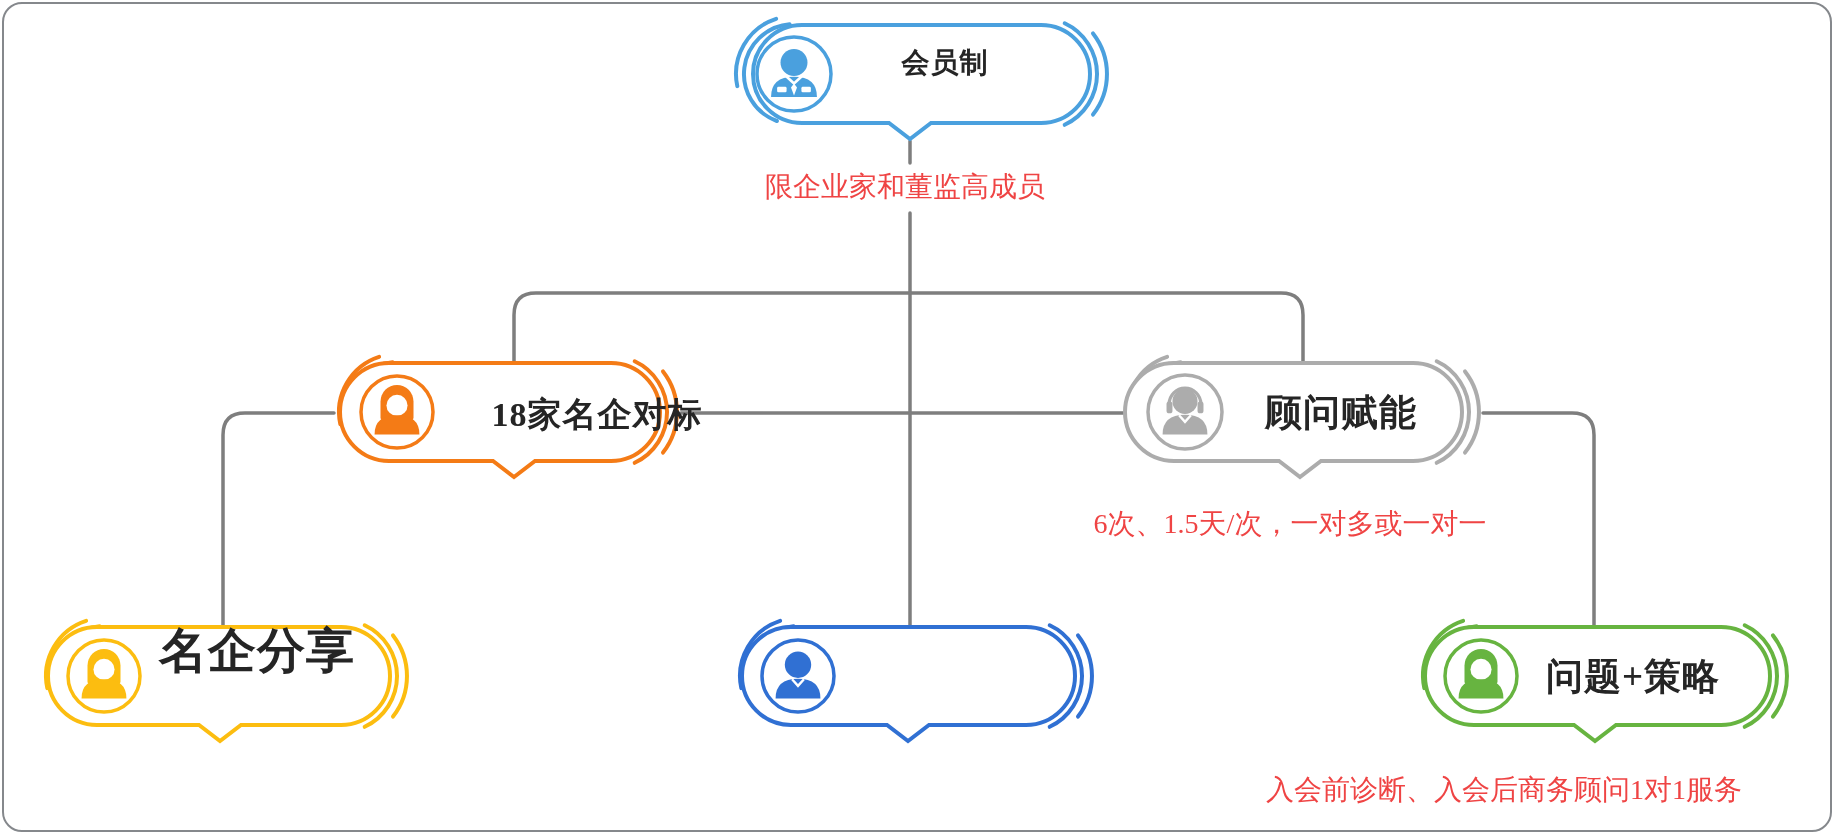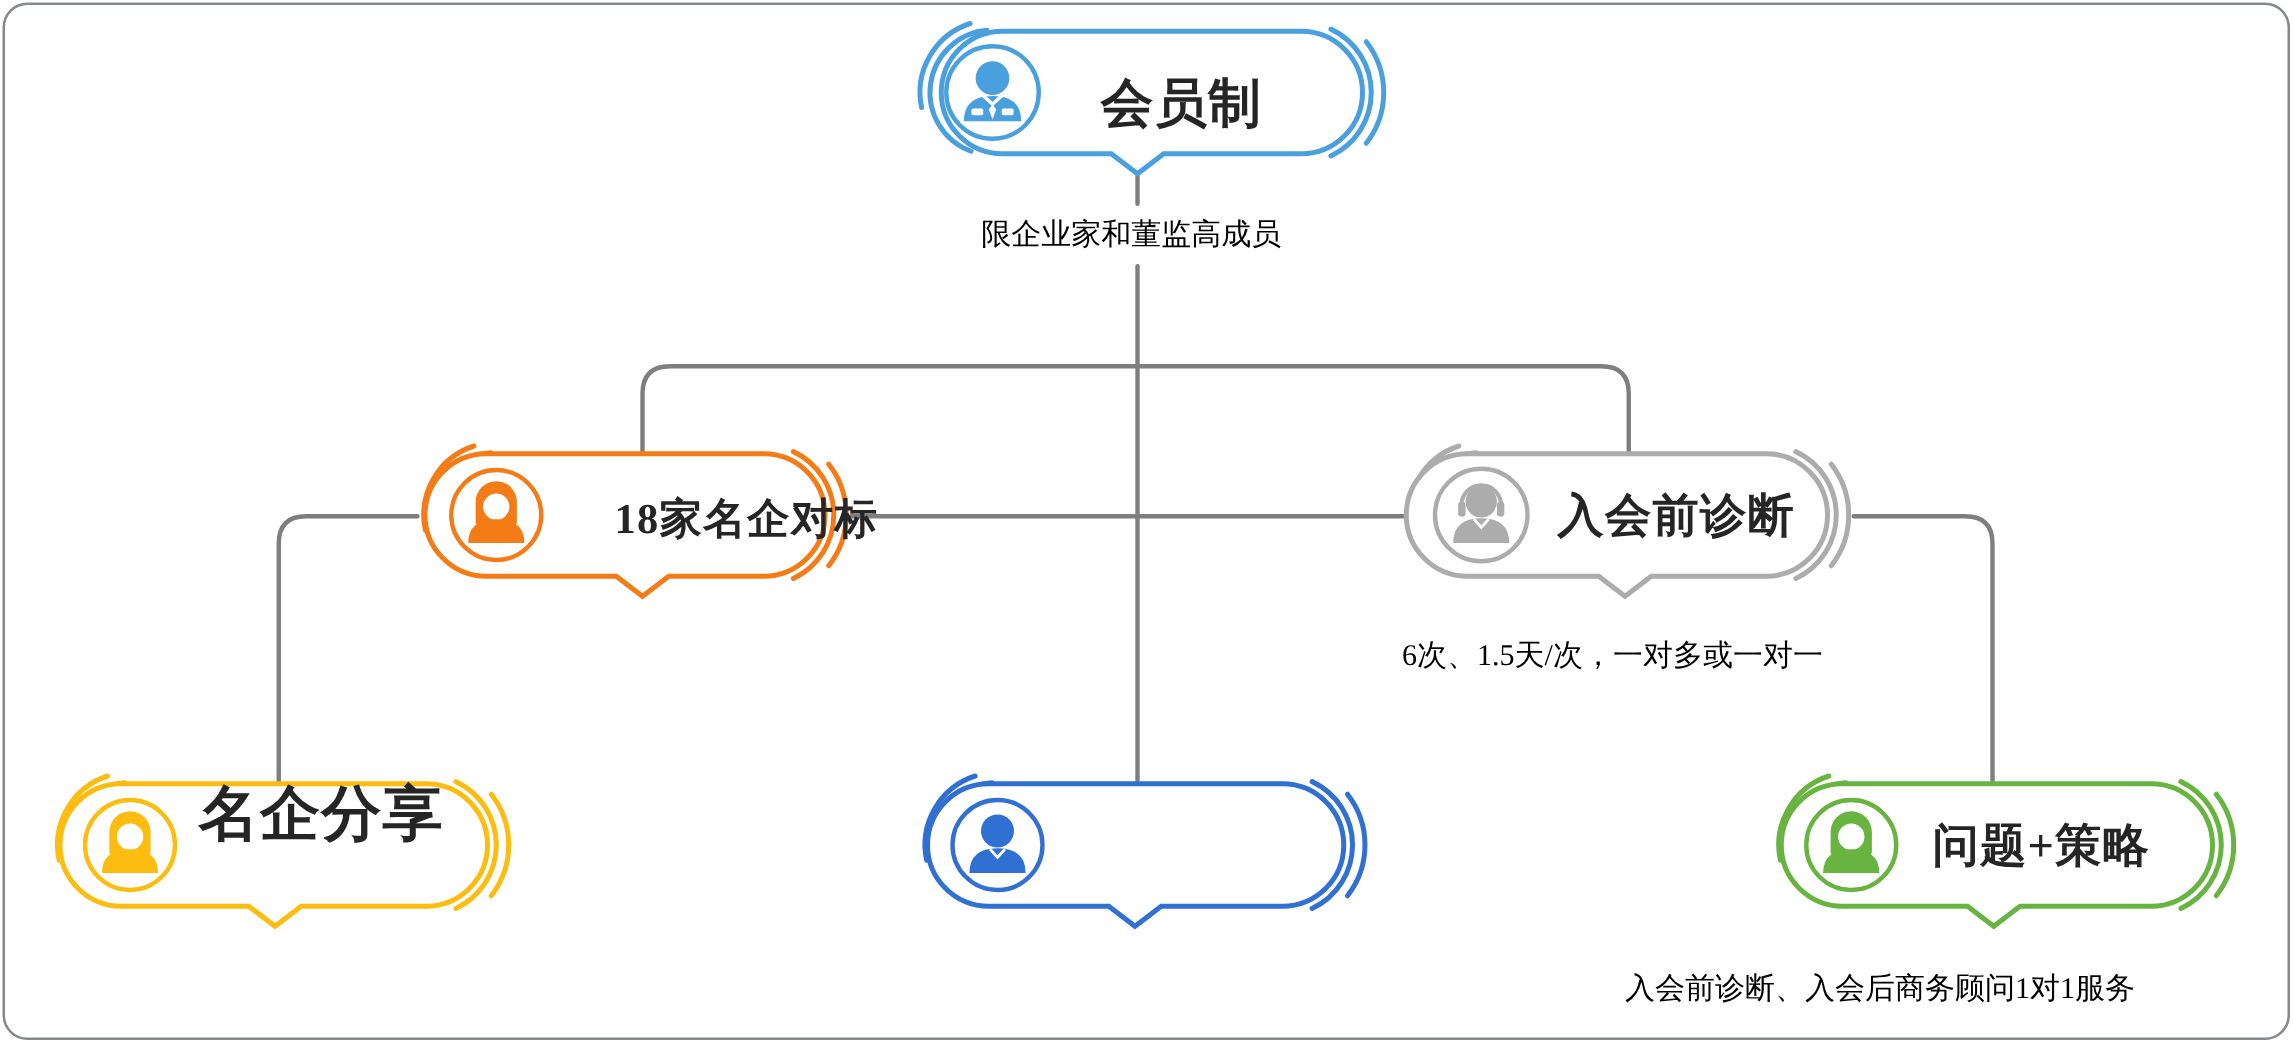--- a/index.html
+++ b/index.html
@@ -6,21 +6,21 @@
   .canvas{position:relative;width:1834px;height:834px;background:#ffffff;overflow:hidden;
           font-family:"Liberation Serif","DejaVu Serif",serif;}
   .frame{position:absolute;inset:2px;border:2.5px solid #85888c;border-radius:20px;pointer-events:none;}
   svg.scene{position:absolute;left:0;top:0;}
   .connector{fill:none;stroke-width:3.5;stroke-linecap:round;}
   .bubble{fill:#ffffff;stroke-width:4;}
   .arcs path{fill:none;stroke-width:4;stroke-linecap:round;}
   .iconring{fill:#ffffff;stroke-width:3.5;}
   .title{position:absolute;transform:translate(-50%,-50%);font-weight:700;color:#252525;
          white-space:nowrap;letter-spacing:1px;}
-  .note{position:absolute;transform:translate(-50%,-50%);font-size:24px;color:#000000;white-space:nowrap;}
+  .note{position:absolute;transform:translate(-50%,-50%);font-size:28px;color:#ef4444;white-space:nowrap;}
 </style>
 </head>
 <body>
 
 <div class="canvas">
 
   <svg class="scene" width="1834" height="834" viewBox="0 0 1834 834">
     <defs>
       <g id="ic-woman">
         <path d="M-12.5,-8 a12.5,12.5 0 0 1 25,0 l0,12 q0,2.5 -2.5,2.5 l-20,0 q-2.5,0 -2.5,-2.5 Z" fill="currentColor"></path>
@@ -125,26 +125,26 @@
         <path d="M 1463.1 620.8 A 58 58 0 0 0 1424.3 688.1"></path>
         <path d="M 1744.7 625.3 A 56 56 0 0 1 1744.7 726.8"></path>
         <path d="M 1773.0 635.4 A 66 66 0 0 1 1773.0 716.6"></path>
       </g>
       <path class="bubble" d="M 1474 627 H 1721 A 49 49 0 0 1 1721 725 H 1616 L 1595 741 L 1574 725 H 1474 A 49 49 0 0 1 1474 627 Z" stroke="#67B440"></path>
       <circle class="iconring" cx="1481" cy="676" r="36" stroke="#67B440"></circle>
       <use href="#ic-woman" transform="translate(1481,676) scale(1.32)" color="#67B440"></use>
     </g>
   </svg>
 
-  <div class="title" style="left:945px;top:83px;font-size:42px;font-family:Liberation Mono, monospace;">会员制</div>
+  <div class="title" style="left:945px;top:63px;font-size:28px;font-family:Liberation Mono, monospace;">会员制</div>
   <div class="note" style="left:905px;top:187px;">限企业家和董监高成员</div>
 
   <div class="title" style="left:557px;top:415px;font-size:34px;margin-left:40px;">18家名企对标</div>
 
-  <div class="title" style="left:1341px;top:413px;font-size:37px;">入会前诊断</div>
+  <div class="title" style="left:1341px;top:413px;font-size:37px;">顾问赋能</div>
   <div class="note" style="left:1290px;top:524px;">6次、1.5天/次，一对多或一对一</div>
 
   <div class="title" style="left:257px;top:651px;font-size:48px;">名企分享</div>
 
 
   <div class="title" style="left:1633px;top:677px;font-size:37px;">问题+策略</div>
   <div class="note" style="left:1504px;top:790px;">入会前诊断、入会后商务顾问1对1服务</div>
 
   <div class="frame"></div>
 </div>

